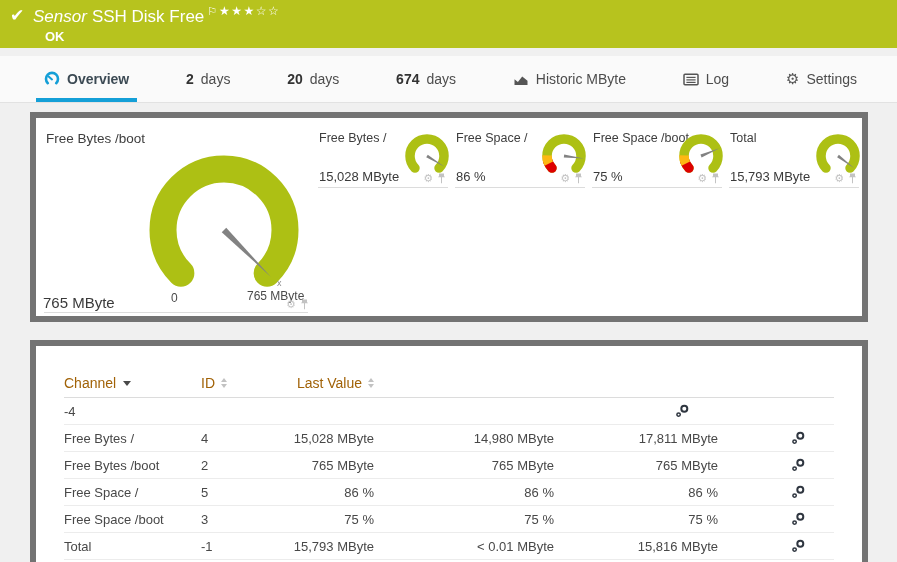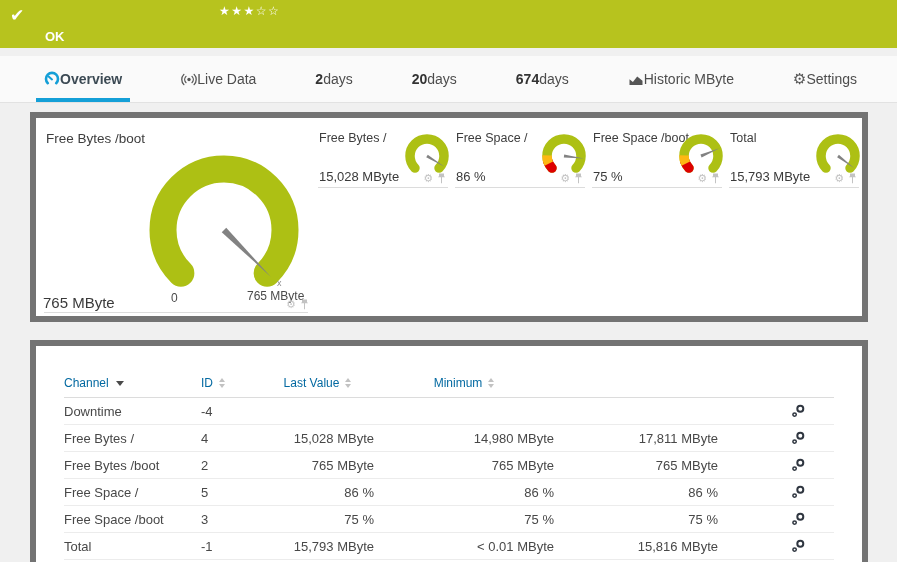--- a/index.html
+++ b/index.html
@@ -17,21 +17,21 @@
   .topbar .title { position:absolute; left:33px; top:5px; font-size:17px; white-space:nowrap; }
   .topbar .title .prefix { font-style:italic; margin-right:5px; }
   .topbar .flag { font-size:11px; vertical-align:7px; margin-left:3px; font-family:"DejaVu Sans",sans-serif; }
   .topbar .stars { position:absolute; left:219px; top:4px; font-size:12px; letter-spacing:1.5px; font-family:"DejaVu Sans",sans-serif; }
   .topbar .status-ok { position:absolute; left:45px; top:29px; font-size:13px; font-weight:bold; }
 
   
   .tabbar { position:absolute; top:56px; left:0; right:0; height:47px; background:#fafafa;
             border-bottom:1px solid #e2e2e2; display:flex; align-items:stretch;
             justify-content:space-between; padding:0 40px 0 44px; }
-  .tab { display:flex; align-items:center; font-size:14px; color:#4d4d4d;
+  .tab { display:flex; align-items:center; gap:7px; font-size:14px; color:#4d4d4d;
          position:relative; cursor:pointer; white-space:nowrap; }
   .tab .num { font-weight:bold; color:#333; }
   .tab.active { color:#3c4a54; font-weight:bold; }
   .tab.active::after { content:""; position:absolute; left:-8px; right:-8px; bottom:0; height:4px; background:#149fd7; }
   .tab .ticon { display:inline-flex; }
   .tab .gear-glyph { font-family:"DejaVu Sans",sans-serif; font-size:15px; color:#555; line-height:1; }
 
   
   .panel { background:#fff; border:6px solid #737373; position:absolute; }
   .panel-gauges { left:30px; top:112px; width:838px; height:210px; }
@@ -51,80 +51,85 @@
   .sg-block { position:absolute; top:12px; width:130px; height:58px; border-bottom:1px solid #dcdcdc; }
   .sg-0 { left:282px; } .sg-1 { left:419px; } .sg-2 { left:556px; } .sg-3 { left:693px; }
   .sg-title { position:absolute; left:1px; top:1px; font-size:12.5px; color:#3d3d3d; white-space:nowrap; }
   .sg-svg { position:absolute; left:83px; top:1px; }
   .sg-value { position:absolute; left:1px; top:39px; font-size:13px; color:#3a3a3a; white-space:nowrap; }
   .sg-icons { position:absolute; right:2px; top:43px; }
 
   
   .panel-table { left:30px; top:340px; width:838px; height:230px; padding:22px 28px 0 28px; }
   .tgrid { display:grid; grid-template-columns:137px 60px 113px 180px 164px 1fr; align-items:center; }
-  .thead { height:30px; border-bottom:1px solid #dcdcdc; font-size:12px; color:#0369a1; }
+  .thead { height:30px; border-bottom:1px solid #dcdcdc; font-size:14px; color:#a16207; }
   .trow  { height:27px; border-bottom:1px solid #ececec; font-size:13px; color:#484848; }
   .cell-r { text-align:right; justify-self:end; }
   .hcell { display:flex; align-items:center; cursor:pointer; }
-  .hcell.right { justify-content:center; }
+  .hcell.right { justify-content:flex-end; }
   .sort-current { width:0; height:0; border-left:4px solid transparent; border-right:4px solid transparent;
                   border-top:5px solid #4a4a4a; display:inline-block; margin-left:7px; margin-top:2px; }
   .sort-arrows { display:inline-flex; flex-direction:column; gap:2px; margin-left:6px; }
   .sort-arrows i { width:0; height:0; border-left:3.5px solid transparent; border-right:3.5px solid transparent; display:block; }
   .sort-arrows .up { border-bottom:4px solid #c2c2c2; }
   .sort-arrows .down { border-top:4px solid #c2c2c2; }
   .row-icon { justify-self:end; margin-right:28px; cursor:pointer; display:inline-flex; }
 </style>
 </head>
 <body>
 
 <div class="topbar">
   <span class="check">✔</span>
+  <div class="title">
+    <span class="prefix">Sensor</span><span>SSH Disk Free</span><span class="flag">⚐</span>
+  </div>
   <div class="stars"><span>★★★</span><span>☆☆</span></div>
   <div class="status-ok">OK</div>
 </div>
 
 <div class="tabbar">
   <div class="tab active">
     <span class="ticon">
       <svg width="16" height="16" viewBox="0 0 16 16">
           <path d="M 3.8 12.2 A 6 6 0 1 1 12.2 12.2" fill="none" stroke="#149fd7" stroke-width="2.6" stroke-linecap="round"></path>
           <line x1="8" y1="8.4" x2="4.6" y2="5.4" stroke="#149fd7" stroke-width="2" stroke-linecap="round"></line>
         </svg>
     </span>
     <span>Overview</span>
   </div>
   <div class="tab">
-    <span class="ticon">
-      <svg width="16" height="13" viewBox="0 0 16 13">
-          <circle cx="8" cy="6.5" r="1.7" fill="#555"></circle>
-          <path d="M5 3.4 a4.4 4.4 0 0 0 0 6.2 M11 3.4 a4.4 4.4 0 0 1 0 6.2 M2.9 1.4 a7.2 7.2 0 0 0 0 10.2 M13.1 1.4 a7.2 7.2 0 0 1 0 10.2" fill="none" stroke="#555" stroke-width="1.3" stroke-linecap="round"></path>
-        </svg>
-    </span>
-    <span>Live Data</span>
-  </div>
-  <div class="tab">
     <span class="num">2</span>
     <span>days</span>
   </div>
   <div class="tab">
     <span class="num">20</span>
     <span>days</span>
   </div>
   <div class="tab">
     <span class="num">674</span>
     <span>days</span>
   </div>
   <div class="tab">
     <span class="ticon">
       <svg width="16" height="13" viewBox="0 0 16 13">
           <path d="M1.5 12 V6.2 l3.4 2.9 L9.2 3.6 l5.3 4.1 V12 Z" fill="#555"></path>
         </svg>
     </span>
     <span>Historic MByte</span>
+  </div>
+  <div class="tab">
+    <span class="ticon">
+      <svg width="16" height="13" viewBox="0 0 16 13">
+          <rect x="1" y="1.2" width="14" height="10.6" rx="1" fill="none" stroke="#555" stroke-width="1.5"></rect>
+          <line x1="3.4" y1="4.4" x2="12.6" y2="4.4" stroke="#555" stroke-width="1.2"></line>
+          <line x1="3.4" y1="6.9" x2="12.6" y2="6.9" stroke="#555" stroke-width="1.2"></line>
+          <line x1="3.4" y1="9.4" x2="12.6" y2="9.4" stroke="#555" stroke-width="1.2"></line>
+        </svg>
+    </span>
+    <span>Log</span>
   </div>
   <div class="tab">
     <span class="gear-glyph">⚙</span>
     <span>Settings</span>
   </div>
 </div>
 
 <div class="panel panel-gauges">
 
   <div>
@@ -224,32 +229,24 @@
           <i class="down"></i>
         </span>
     </div>
     <div class="hcell right">
       <span>Last Value</span>
       <span class="sort-arrows">
           <i class="up"></i>
           <i class="down"></i>
         </span>
     </div>
-    <div class="hcell right">
-      <span>Minimum</span>
-      <span class="sort-arrows">
-          <i class="up"></i>
-          <i class="down"></i>
-        </span>
-    </div>
     <div></div>
   </div>
 
   <div class="tgrid trow">
-    <div>Downtime</div>
     <div>-4</div>
     <div class="cell-r"></div>
     <div class="cell-r"></div>
     <div class="cell-r"></div>
     <span class="row-icon">
         <svg width="15" height="14" viewBox="0 0 15 14">
           <circle cx="9.3" cy="4.8" r="3" fill="none" stroke="#2f3640" stroke-width="2"></circle>
           <circle cx="3.6" cy="10.6" r="1.7" fill="none" stroke="#2f3640" stroke-width="1.5"></circle>
         </svg>
       </span>

